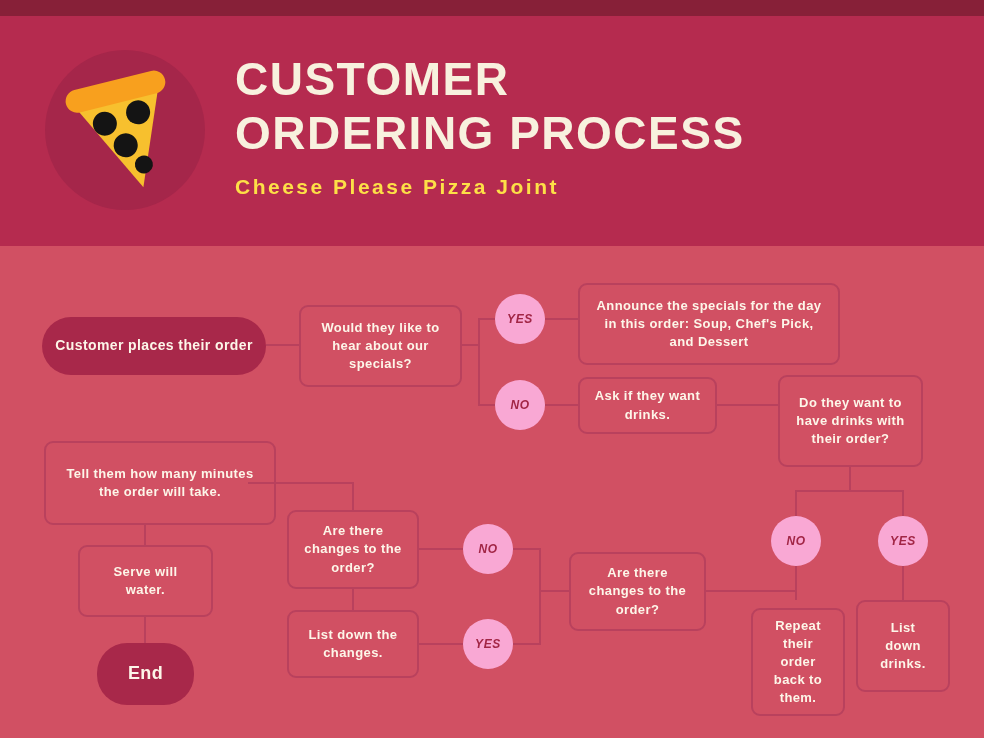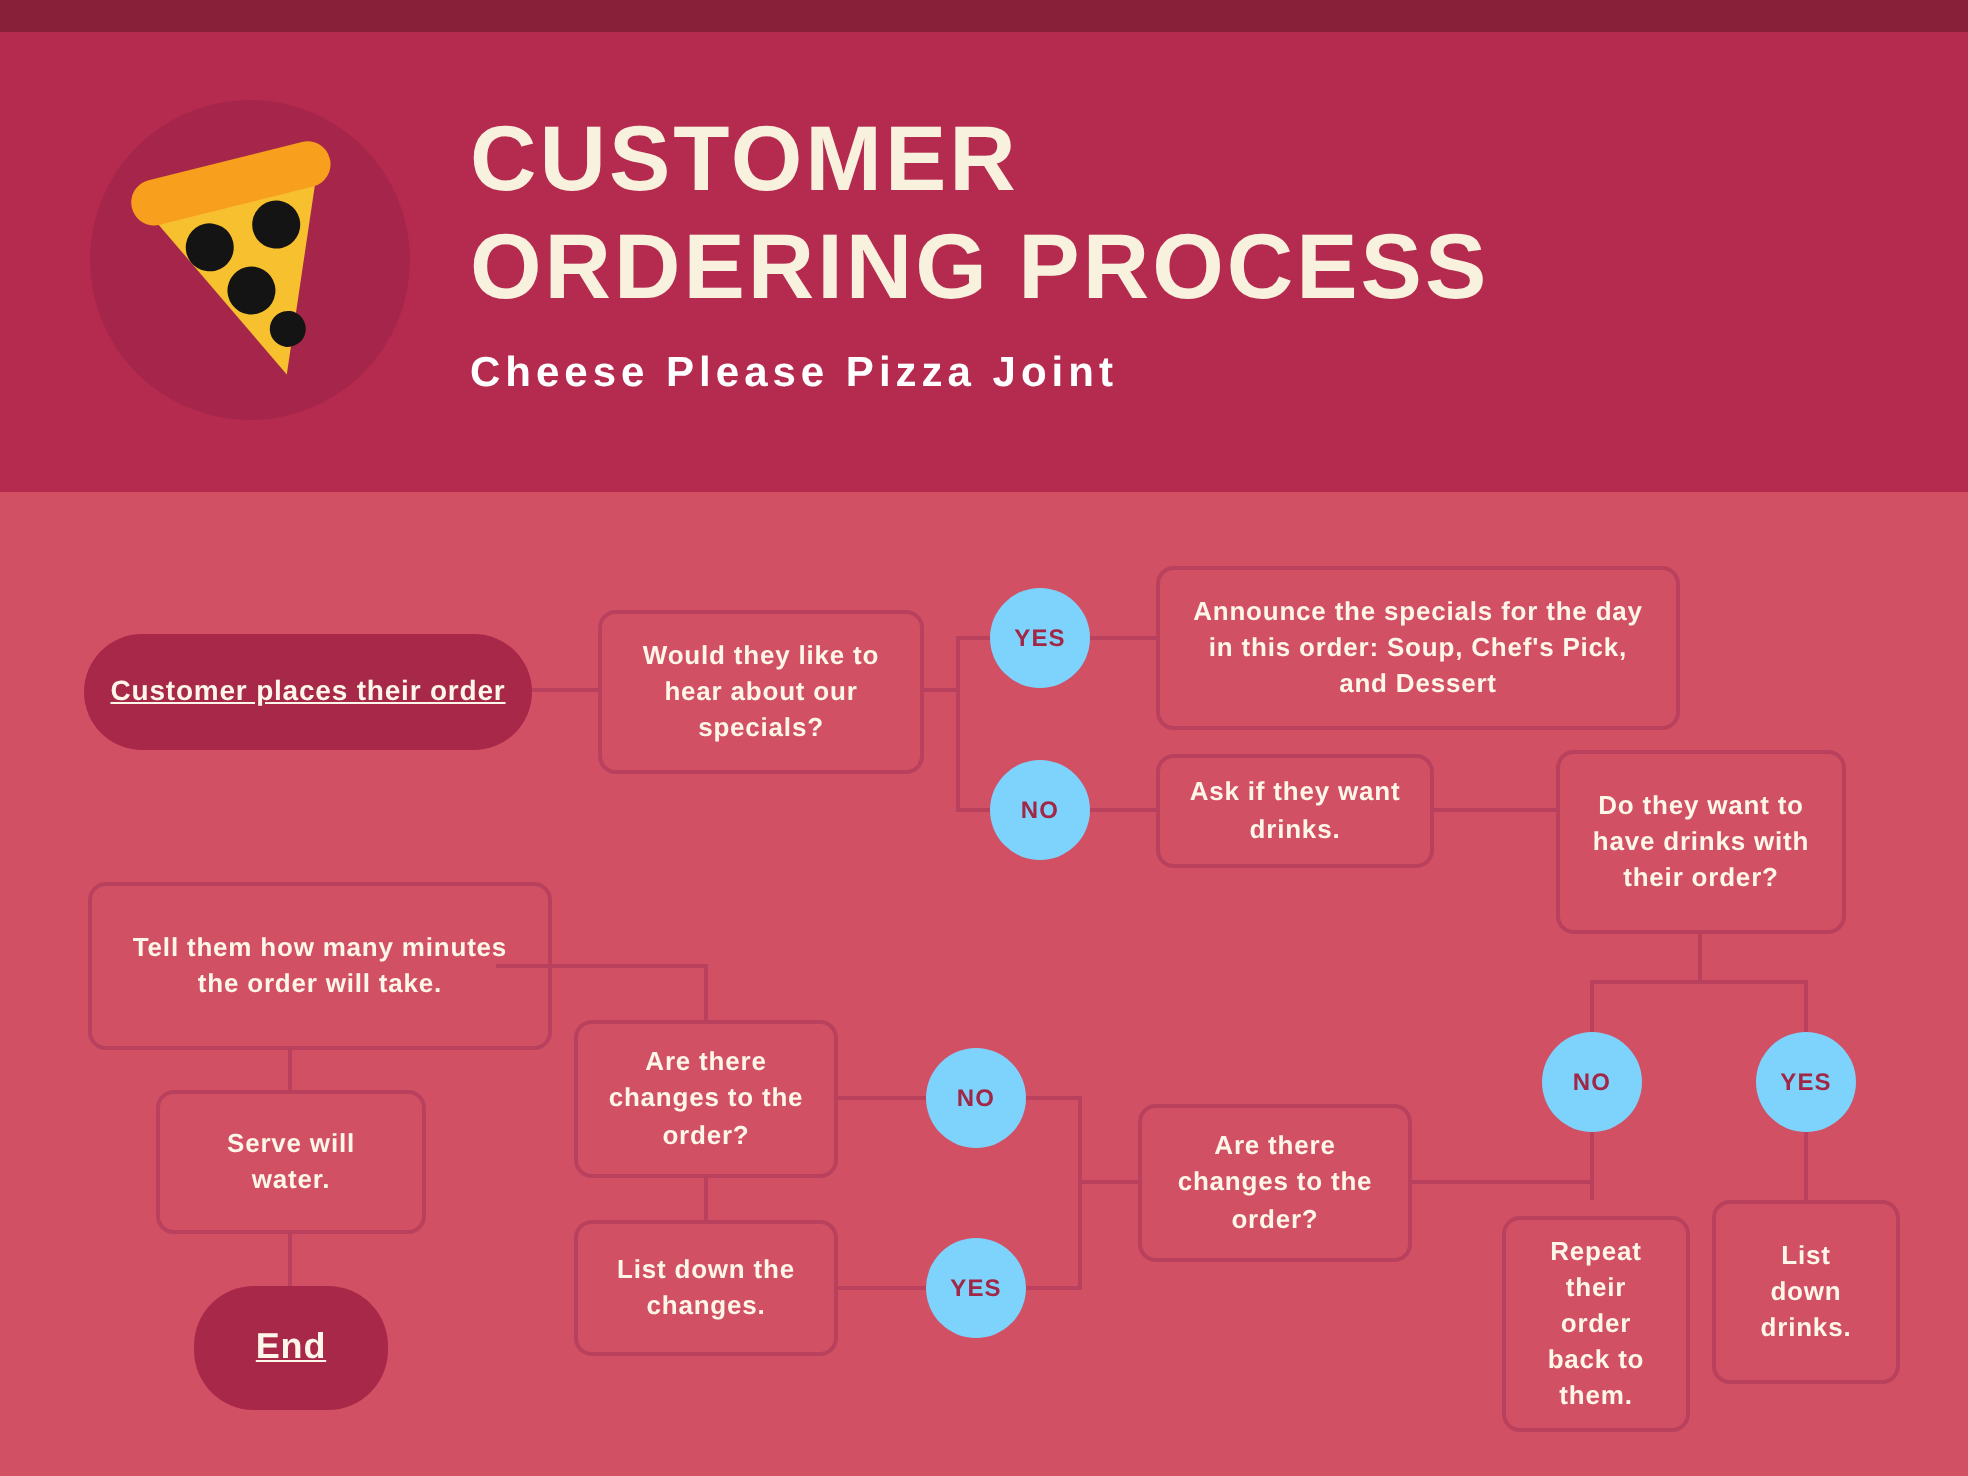--- a/index.html
+++ b/index.html
@@ -11,35 +11,35 @@
   
   .header{position:absolute;left:0;top:0;width:984px;height:230px;background:#b52b4f;}
   .logo{position:absolute;left:45px;top:34px;width:160px;height:160px;border-radius:50%;background:#a5264a;}
   .logo svg{position:absolute;left:0;top:0;}
   .title-block{position:absolute;left:235px;top:36px;}
   .title{
     margin:0;color:#f8f1de;font-size:46px;font-weight:900;line-height:1.18;
     letter-spacing:1.5px;
   }
   .subtitle{
-    margin-top:14px;color:#ffffff;font-size:21px;font-weight:bold;letter-spacing:2.5px;
+    margin-top:14px;color:#fde047;font-size:21px;font-weight:bold;letter-spacing:2.5px;
   }
   
   .line{position:absolute;background:#b9415d;}
   .node{
     position:absolute;box-sizing:border-box;display:flex;align-items:center;justify-content:center;
     text-align:center;color:#fdf6e9;font-size:13px;font-weight:bold;letter-spacing:.4px;
     line-height:1.4;padding:6px 12px;
   }
   .box{border:2px solid #b9415d;border-radius:9px;background:transparent;}
-  .pill{background:#a8284a;border-radius:30px;font-size:14px;text-decoration:underline;}
+  .pill{background:#a8284a;border-radius:30px;font-size:14px;}
   .circle{
-    position:absolute;width:50px;height:50px;border-radius:50%;background:#7dd3fc;
+    position:absolute;width:50px;height:50px;border-radius:50%;background:#f9a8d4;
     display:flex;align-items:center;justify-content:center;color:#a22646;
-    font-size:12px;font-weight:bold;letter-spacing:.6px;
+    font-size:12px;font-weight:bold;letter-spacing:.6px;font-style:italic;
   }
 </style>
 </head>
 <body>
 
 <div class="canvas">
 
   <div class="header">
     <div class="logo">
       <svg width="160" height="160" viewBox="0 0 160 160">

